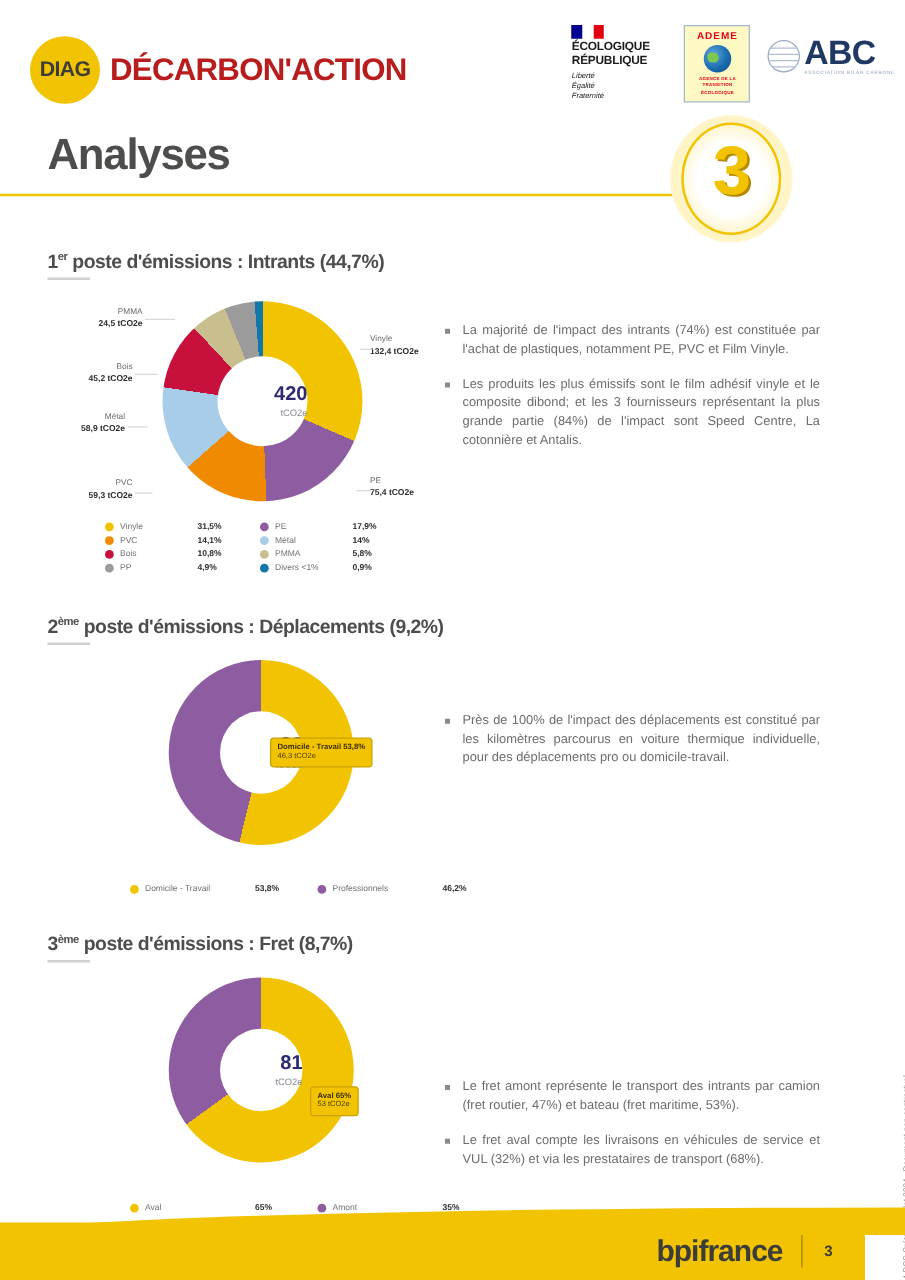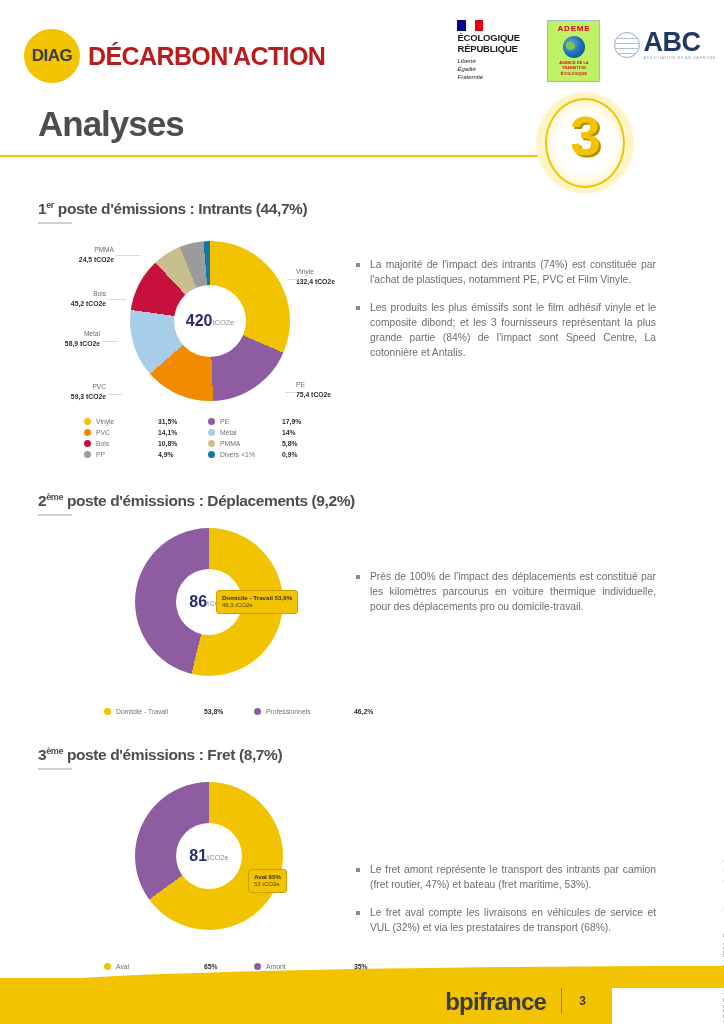--- a/index.html
+++ b/index.html
@@ -28,21 +28,21 @@
   .rf-logo { width:76px; text-align:left; }
   .rf-flag { display:flex; height:11px; width:26px; margin-bottom:2px; }
   .rf-flag i { flex:1; display:block; }
   .rf-blue { background:#000091; }
   .rf-white { background:#ffffff; }
   .rf-red { background:#E1000F; }
   .rf-name { font-size:9.5px; font-weight:bold; color:#1b1b1b; line-height:1.12; letter-spacing:-0.2px;}
   .rf-motto { font-size:6px; font-style:italic; color:#1b1b1b; line-height:1.35; margin-top:3px;}
 
   .ademe-logo {
-    width:53px; height:62px; border:1px solid #9fb9d6; background:#bef264;
+    width:53px; height:62px; border:1px solid #9fb9d6; background:#fef9c3;
     display:flex; flex-direction:column; align-items:center; padding-top:3px;
   }
   .ademe-title { font-size:8px; font-weight:bold; color:#E2001A; letter-spacing:0.8px; }
   .ademe-globe {
     width:22px; height:22px; border-radius:50%;
     background:radial-gradient(circle at 35% 35%, #5fa8dd 0%, #1a6cb0 55%, #0d4d85 100%);
     margin:3px 0 3px 0; position:relative; overflow:hidden;
   }
   .ademe-globe:after{
     content:''; position:absolute; left:3px; top:6px; width:9px; height:8px;
@@ -88,21 +88,21 @@
     letter-spacing:-0.4px; white-space:nowrap;
   }
   .section-head sup { font-size:9px; }
   .section-rule { position:absolute; width:34px; height:2px; background:#cfcfcf; }
 
   
   .donut-wrap { position:absolute; }
   .donut { position:relative; border-radius:50%; }
   .donut-hole {
     position:absolute; border-radius:50%; background:#ffffff;
-    display:flex; flex-direction:row; align-items:center; justify-content:center;
+    display:flex; flex-direction:column; align-items:flex-end; justify-content:center;
   }
   .donut-value { font-size:16px; font-weight:bold; color:#2e2a72; line-height:1;}
   .donut-unit { font-size:7.5px; color:#8a8a96; margin-top:2px;}
 
   
   .d1-label { position:absolute; font-size:6.6px; color:#6b6b6b; line-height:1.35; }
   .d1-label b { display:block; color:#2b2b2b; font-size:6.8px; }
   .d1-label.right { text-align:left; }
   .d1-label.left { text-align:right; }
   .leader { position:absolute; background:#d8d8d8; height:1px; }
@@ -132,21 +132,21 @@
     font-size:10.3px; color:#6d6d6d; line-height:1.45;
     text-align:justify; font-family:"Liberation Sans", sans-serif;
   }
 
   
   .side-note {
     position:absolute; right:2px; top:630px;
     font-size:6.6px; color:#8c8c8c; white-space:nowrap;
     transform-origin: right top; transform: rotate(-90deg) translateX(-100%);
   }
-  .footer-band { position:absolute; left:0; bottom:0; width:612px; height:46px; background:#F2C300; }
+  .footer-band { position:absolute; left:0; bottom:0; width:692px; height:46px; background:#F2C300; }
   .footer-curve {
     position:absolute; left:0; bottom:36px; width:724px; height:22px;
     background:#F2C300; border-radius:100% 0 0 0 / 100% 0 0 0;
   }
   .footer-brand {
     position:absolute; right:66px; bottom:8px;
     font-size:24px; font-weight:bold; color:#3c3c3b; letter-spacing:-0.8px;
   }
   .footer-sep { position:absolute; right:50px; bottom:10px; width:1px; height:26px; background:#9c8200;}
   .footer-page { position:absolute; right:26px; bottom:16px; font-size:12px; font-weight:bold; color:#3c3c3b;}

